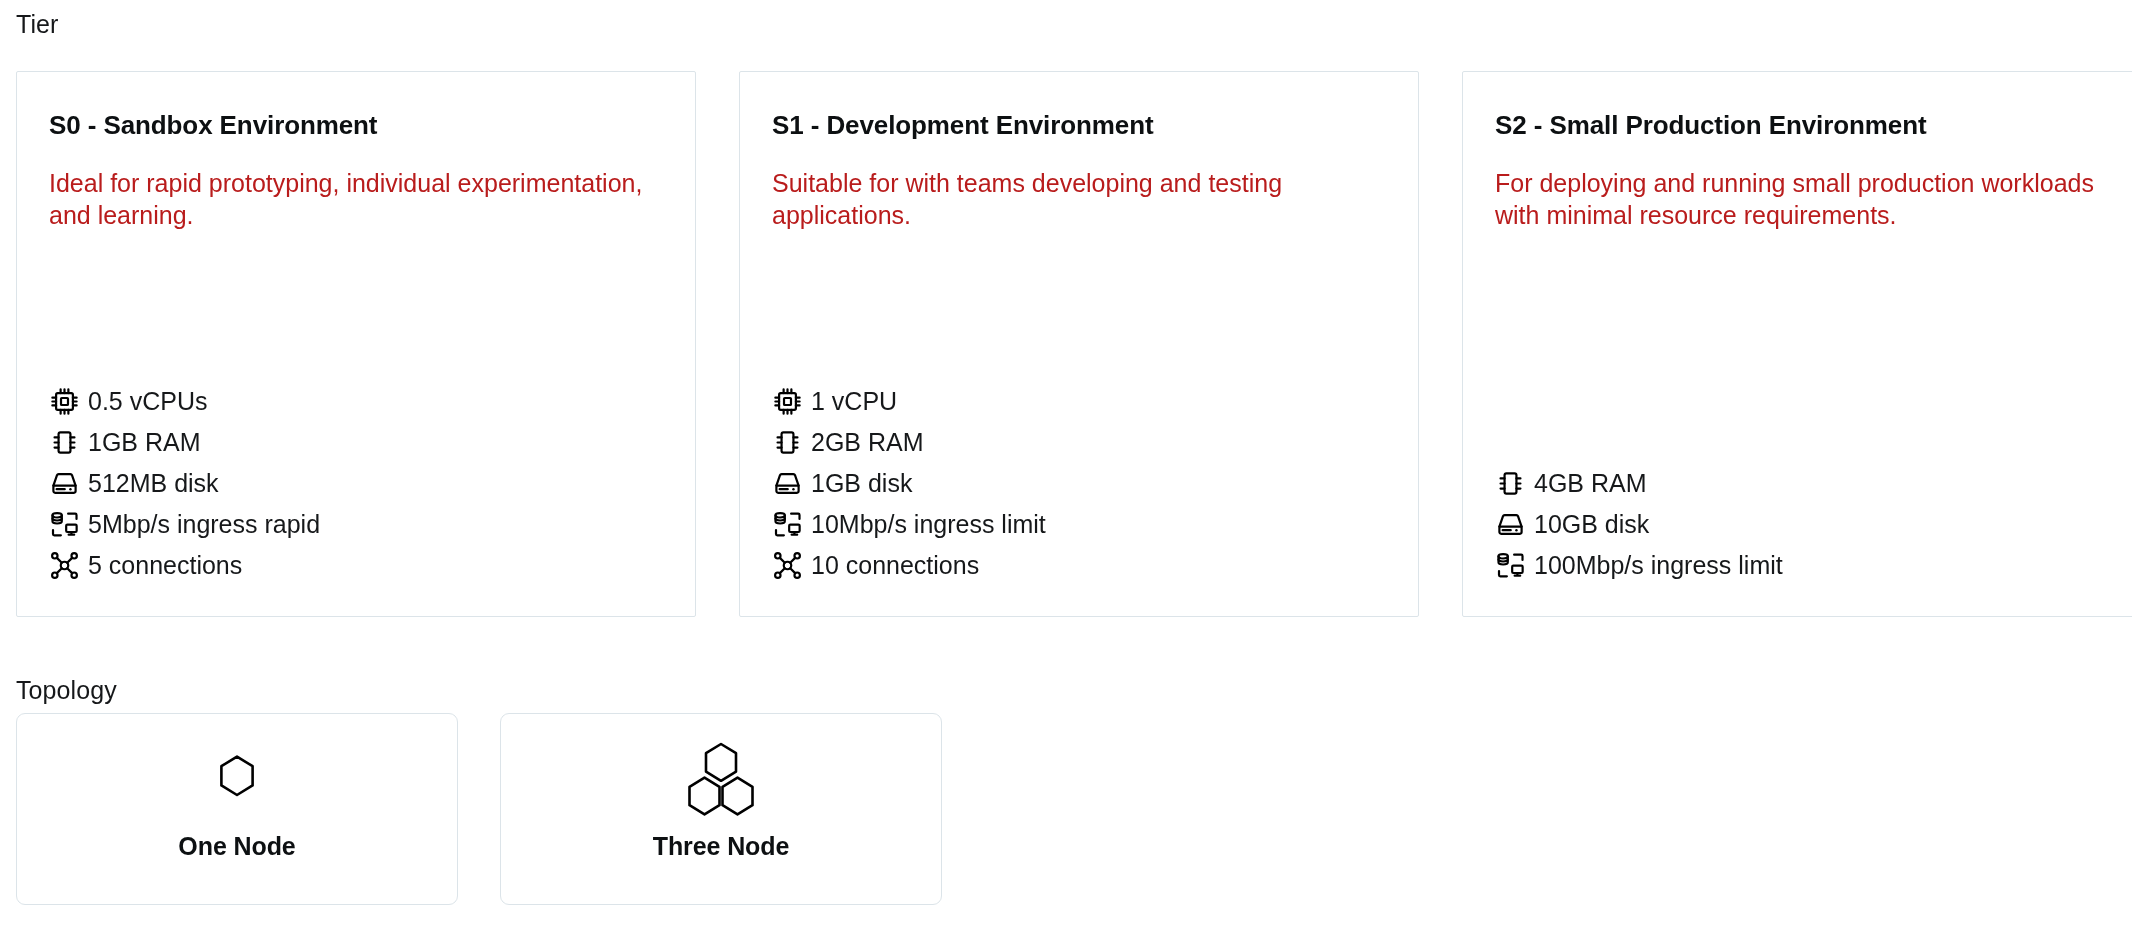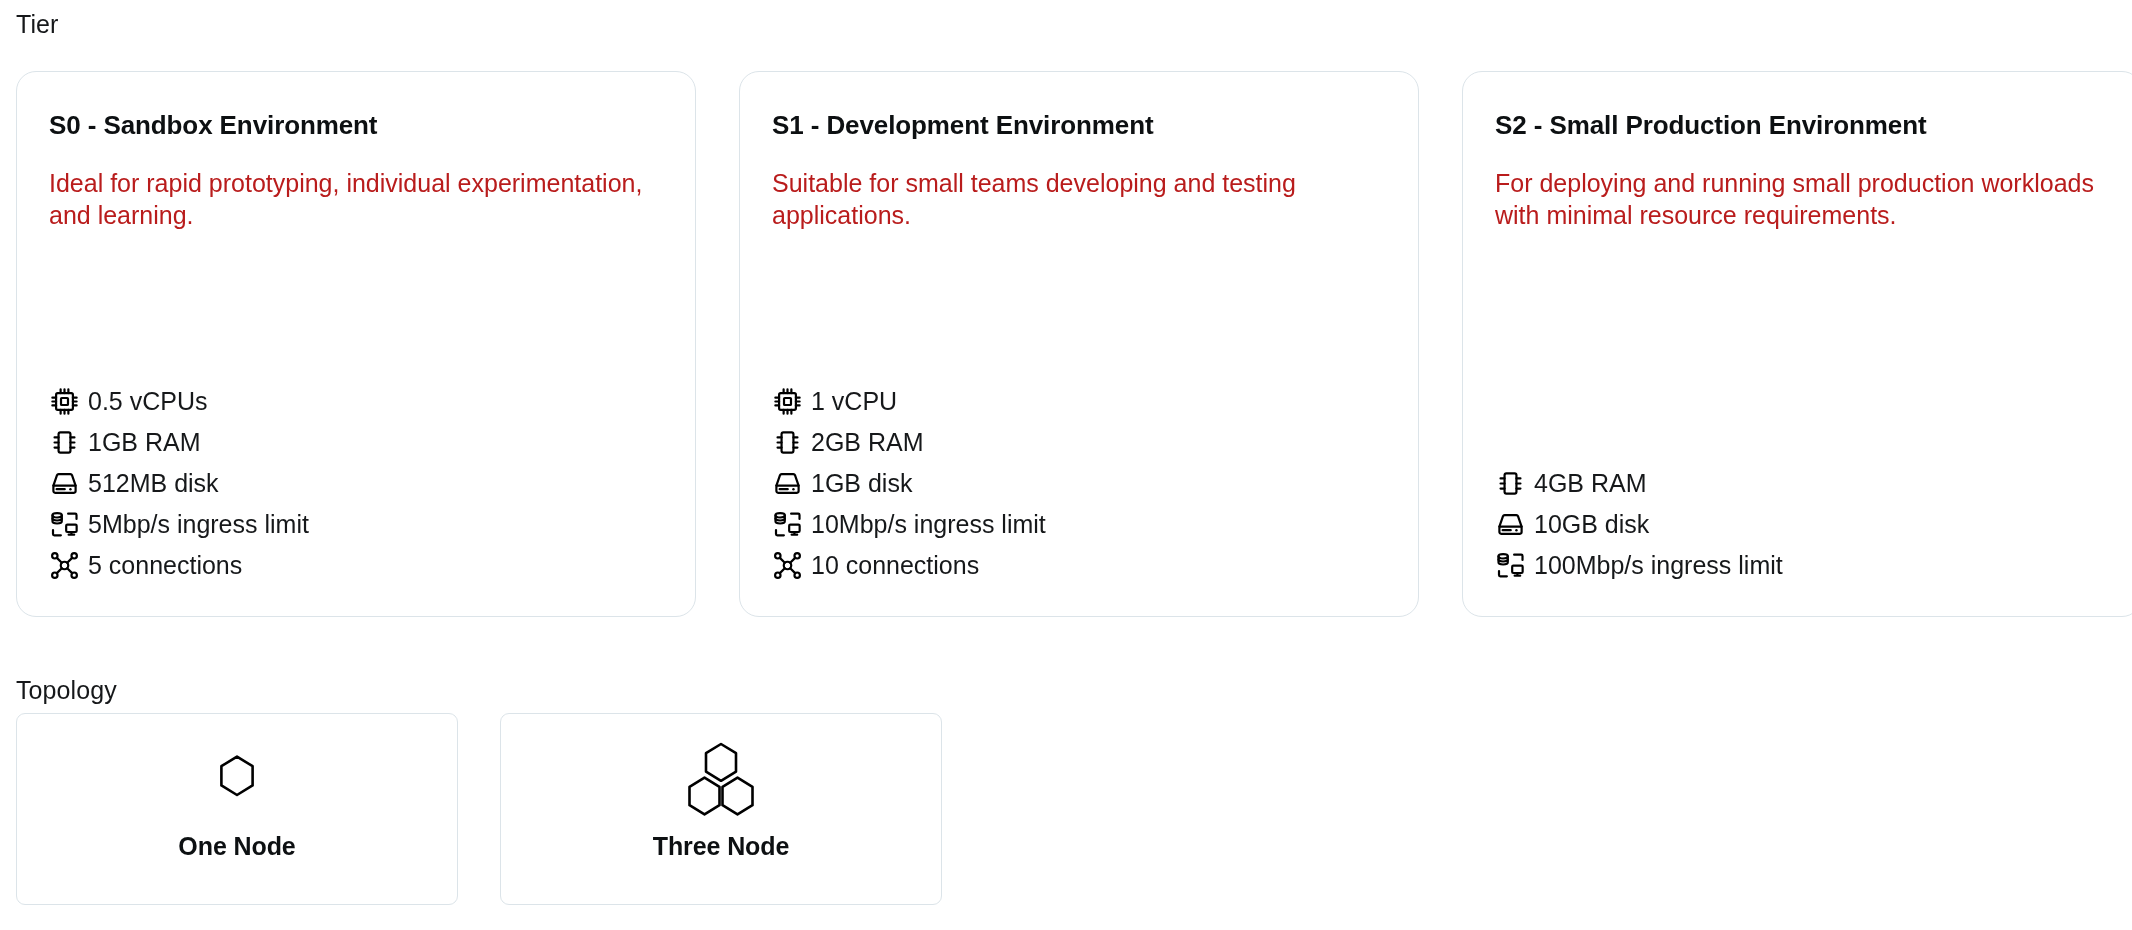--- a/index.html
+++ b/index.html
@@ -46,21 +46,21 @@
     gap: 43px;
     align-items: stretch;
   }
 
   .tier-card {
     flex: 0 0 680px;
     width: 680px;
     min-height: 546px;
     background: #ffffff;
     border: 1.5px solid #dce4e9;
-    border-radius: 20px;
+    border-radius: 2px;
     padding: 39px 32px 30px 32px;
     display: flex;
     flex-direction: column;
   }
 
   .tier-title {
     font-size: 26px;
     font-weight: 700;
     color: #0d1012;
     line-height: 1.15;
@@ -204,40 +204,40 @@
               <svg width="31" height="31" viewBox="0 0 24 24">
                 <ellipse cx="6.3" cy="4.9" rx="3.6" ry="1.7" stroke="currentColor" fill="none" stroke-width="1.7" stroke-linecap="round" stroke-linejoin="round"></ellipse>
                 <path d="M2.7 4.9v4.6c0 .95 1.61 1.72 3.6 1.72s3.6-.77 3.6-1.72V4.9" stroke="currentColor" fill="none" stroke-width="1.7" stroke-linecap="round" stroke-linejoin="round"></path>
                 <path d="M2.7 7.2c0 .95 1.61 1.72 3.6 1.72s3.6-.77 3.6-1.72" stroke="currentColor" fill="none" stroke-width="1.7" stroke-linecap="round" stroke-linejoin="round"></path>
                 <path d="M14.8 3.6h5.5a1 1 0 0 1 1 1v3.1" stroke="currentColor" fill="none" stroke-width="1.7" stroke-linecap="round" stroke-linejoin="round"></path>
                 <path d="M9.2 20.4H4.1a1 1 0 0 1-1-1v-3.1" stroke="currentColor" fill="none" stroke-width="1.7" stroke-linecap="round" stroke-linejoin="round"></path>
                 <rect x="13.3" y="12.1" width="8.1" height="5.7" rx="0.9" stroke="currentColor" fill="none" stroke-width="1.7" stroke-linecap="round" stroke-linejoin="round"></rect>
                 <path d="M17.35 17.8v2.1M15.2 19.9h4.3" stroke="currentColor" fill="none" stroke-width="1.7" stroke-linecap="round" stroke-linejoin="round"></path>
               </svg>
             </span>
-            <span class="spec-text">5Mbp/s ingress limit</span>
+            <span class="spec-text">5Mbp/s ingress rapid</span>
           </div>
           <div class="spec-row">
             <span class="spec-icon">
               <svg width="31" height="31" viewBox="0 0 24 24">
                 <circle cx="12" cy="12" r="2.9" stroke="currentColor" fill="none" stroke-width="1.7" stroke-linecap="round" stroke-linejoin="round"></circle>
                 <circle cx="4.5" cy="4.5" r="2.1" stroke="currentColor" fill="none" stroke-width="1.7" stroke-linecap="round" stroke-linejoin="round"></circle>
                 <circle cx="19.5" cy="4.5" r="2.1" stroke="currentColor" fill="none" stroke-width="1.7" stroke-linecap="round" stroke-linejoin="round"></circle>
                 <circle cx="4.5" cy="19.5" r="2.1" stroke="currentColor" fill="none" stroke-width="1.7" stroke-linecap="round" stroke-linejoin="round"></circle>
                 <circle cx="19.5" cy="19.5" r="2.1" stroke="currentColor" fill="none" stroke-width="1.7" stroke-linecap="round" stroke-linejoin="round"></circle>
                 <path d="M6.1 6.1 9.9 9.9M17.9 6.1 14.1 9.9M6.1 17.9 9.9 14.1M17.9 17.9 14.1 14.1" stroke="currentColor" fill="none" stroke-width="1.7" stroke-linecap="round" stroke-linejoin="round"></path>
               </svg>
             </span>
             <span class="spec-text">5 connections</span>
           </div>
         </div>
       </div>
       <div class="tier-card">
         <div class="tier-title">S1 - Development Environment</div>
-        <div class="tier-desc">Suitable for small teams developing and testing applications.</div>
+        <div class="tier-desc">Suitable for with teams developing and testing applications.</div>
         <div class="specs">
           <div class="spec-row">
             <span class="spec-icon">
               <svg width="31" height="31" viewBox="0 0 24 24">
                 <rect x="5.5" y="5.5" width="13" height="13" rx="1.2" stroke="currentColor" fill="none" stroke-width="1.7" stroke-linecap="round" stroke-linejoin="round"></rect>
                 <rect x="9.3" y="9.3" width="5.4" height="5.4" rx="0.6" stroke="currentColor" fill="none" stroke-width="1.7" stroke-linecap="round" stroke-linejoin="round"></rect>
                 <path d="M9 2.6v2.9M12 2.6v2.9M15 2.6v2.9" stroke="currentColor" fill="none" stroke-width="1.7" stroke-linecap="round" stroke-linejoin="round"></path>
                 <path d="M9 18.5v2.9M12 18.5v2.9M15 18.5v2.9" stroke="currentColor" fill="none" stroke-width="1.7" stroke-linecap="round" stroke-linejoin="round"></path>
                 <path d="M2.6 9h2.9M2.6 12h2.9M2.6 15h2.9" stroke="currentColor" fill="none" stroke-width="1.7" stroke-linecap="round" stroke-linejoin="round"></path>
                 <path d="M18.5 9h2.9M18.5 12h2.9M18.5 15h2.9" stroke="currentColor" fill="none" stroke-width="1.7" stroke-linecap="round" stroke-linejoin="round"></path>

